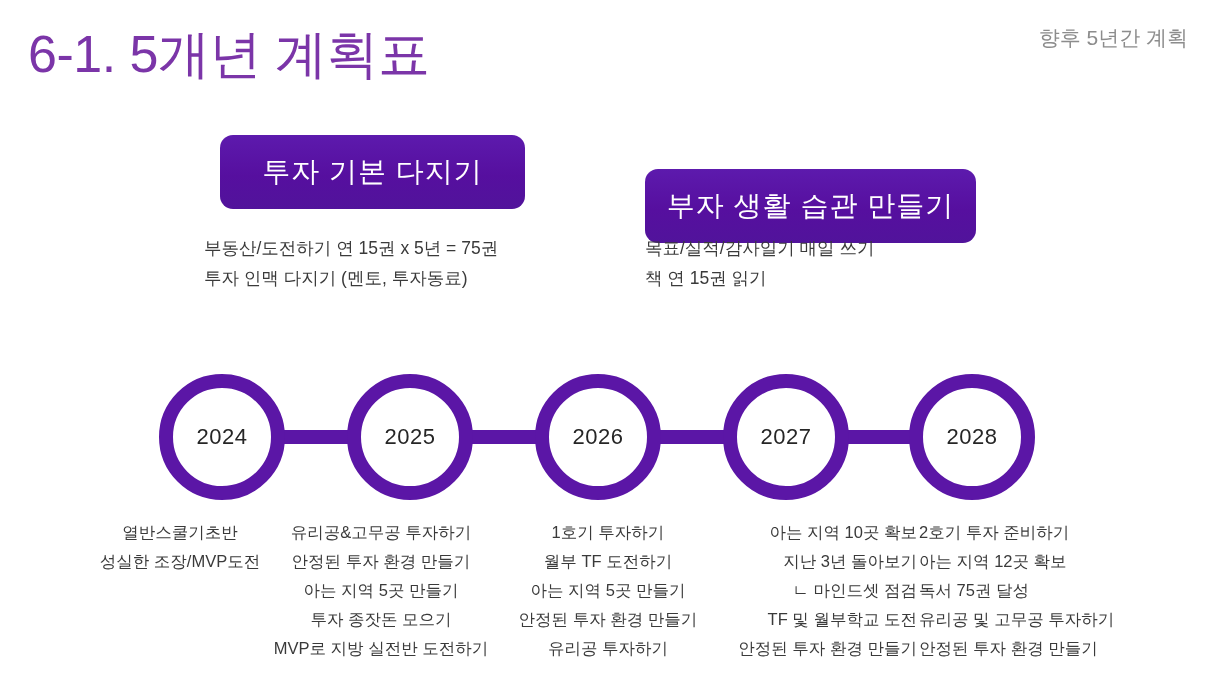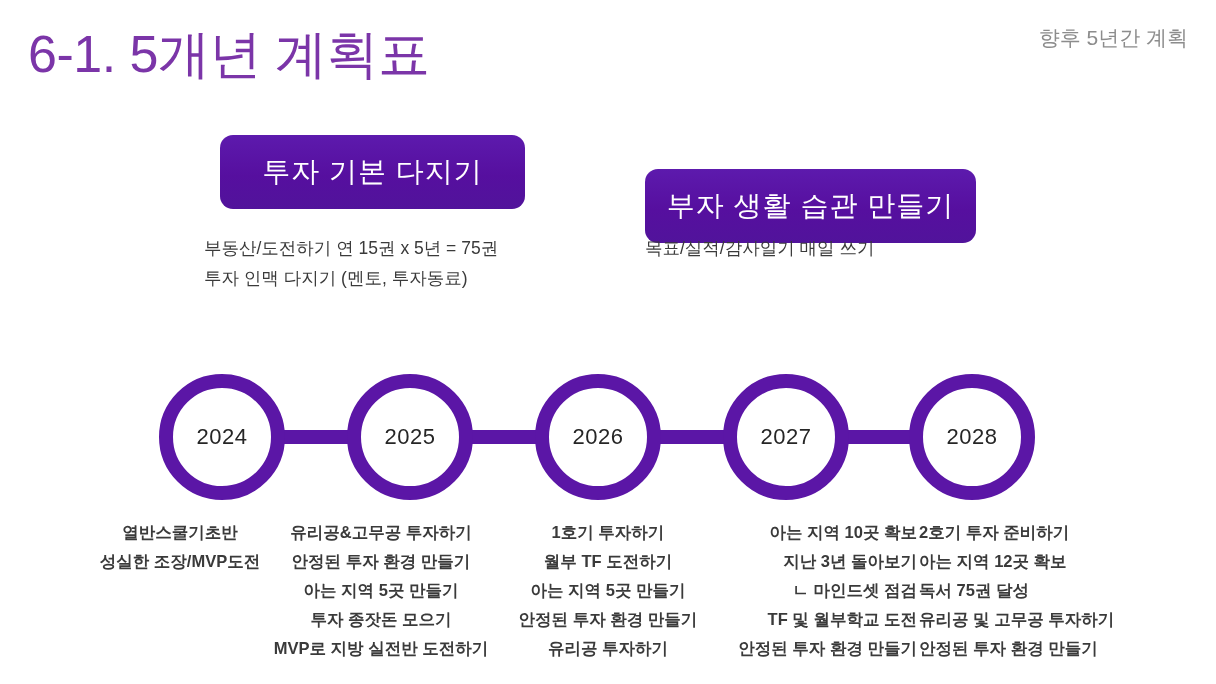--- a/index.html
+++ b/index.html
@@ -95,21 +95,21 @@
 
   
   .year-col {
     position: absolute;
     top: 518px;
     font-size: 16.5px;
     line-height: 29px;
     color: #3a3a3a;
     white-space: nowrap;
   }
-  .year-col .line { display: block; font-weight: bold; }
+  .year-col .line { display: block; }
   .col-center { text-align: center; }
   .col-left { text-align: left; }
 </style>
 </head>
 <body>
 
 <div class="slide-title">6-1. 5개년 계획표</div>
 
 <div class="slide-subtitle">향후 5년간 계획</div>
 
@@ -117,20 +117,21 @@
 
 <div class="pill" id="pill-2">부자 생활 습관 만들기</div>
 
 <div class="goal-block" id="goals-1">
   <div class="line">부동산/도전하기 연 15권 x 5년 = 75권</div>
   <div class="line">투자 인맥 다지기 (멘토, 투자동료)</div>
 </div>
 
 <div class="goal-block" id="goals-2">
   <div class="line">목표/실적/감사일기 매일 쓰기</div>
+  <div class="line">책 연 15권 읽기</div>
 </div>
 
 <div class="timeline">
   <div class="connector" style="left:278px; width:78px;"></div>
   <div class="connector" style="left:466px; width:78px;"></div>
   <div class="connector" style="left:654px; width:78px;"></div>
   <div class="connector" style="left:842px; width:72px;"></div>
 
   <div class="node" style="left:159px;">
     <span class="node-label">2024</span>

